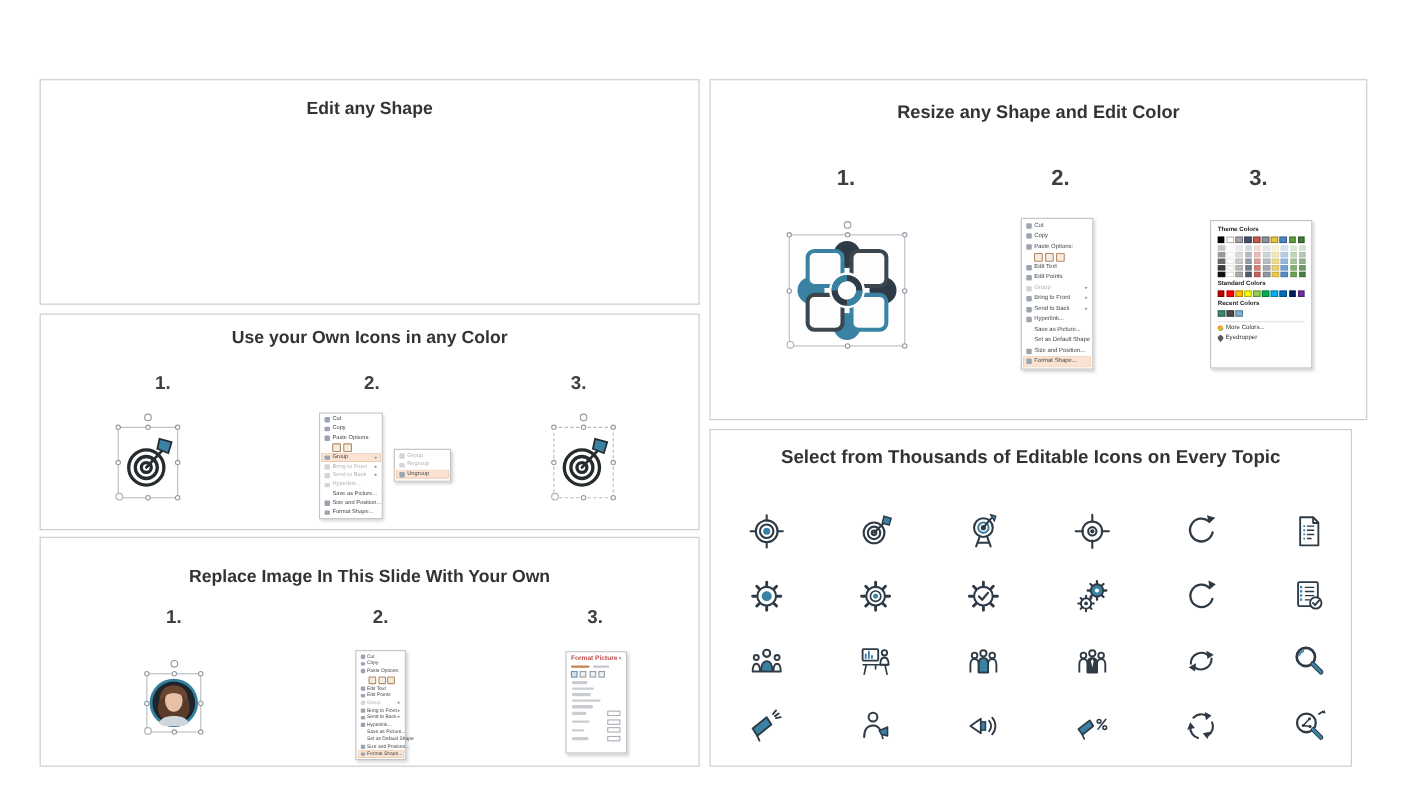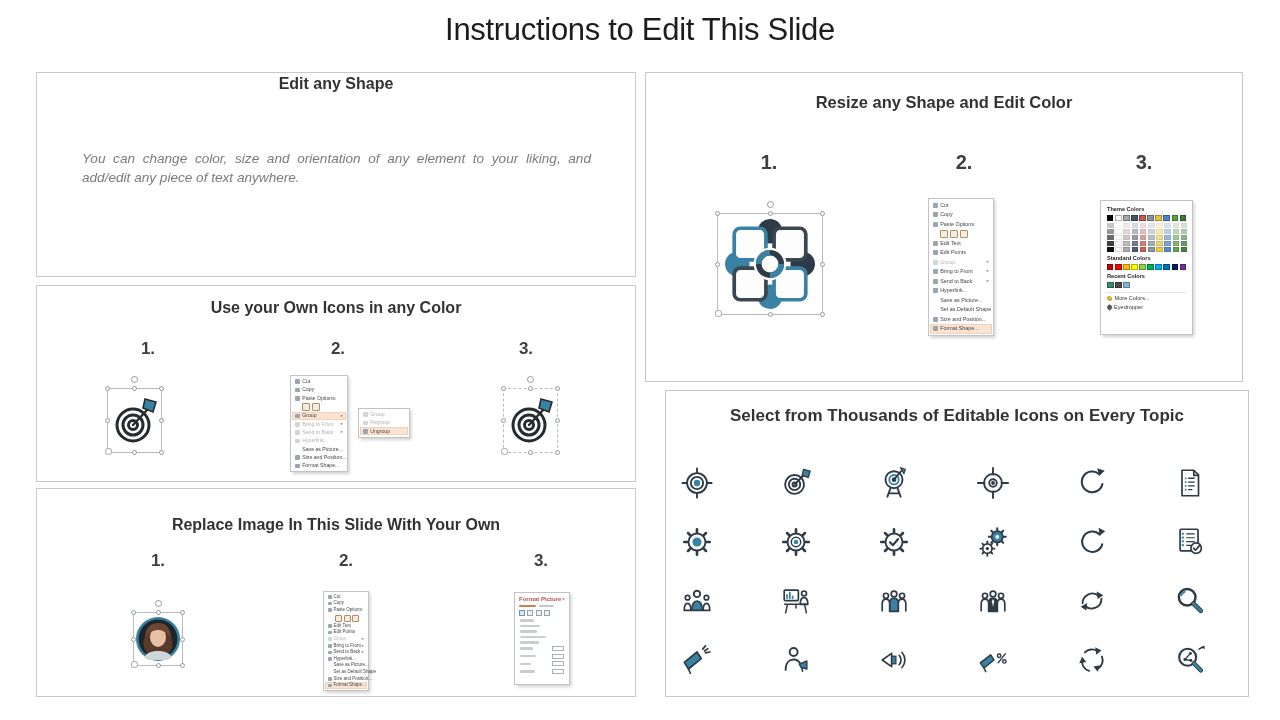--- a/index.html
+++ b/index.html
@@ -71,26 +71,24 @@
   
   .igrid{position:absolute;display:grid;grid-template-rows:repeat(4,58.8px);grid-template-columns:repeat(6,98.6px)}
   .cell{display:flex;align-items:center;justify-content:center}
   .photo-ring{border-radius:50%}
 </style>
 </head>
 <body>
 
 <div class="slide">
 
-  <div class="slide-title">Instructions to Edit This Slide</div>
 
   <div class="panel" style="left:36px;top:72px;width:600px;height:205px">
-    <div class="p-title" style="top:2px;font-size:16px">Edit any Shape</div>
+    <div class="p-title" style="top:18px;font-size:16px">Edit any Shape</div>
     <div class="paras">
-      <p>You can change color, size and orientation of any element to your liking, and add/edit any piece of text anywhere.</p>
     </div>
   </div>
 
   <div class="panel" style="left:36px;top:285px;width:600px;height:197px">
     <div class="p-title" style="top:13px;font-size:16px">Use your Own Icons in any Color</div>
     <span class="stepnum" style="left:111px;top:53px;font-size:17px">1.</span>
     <span class="stepnum" style="left:301px;top:53px;font-size:17px">2.</span>
     <span class="stepnum" style="left:489px;top:53px;font-size:17px">3.</span>
   </div>
 
@@ -638,21 +636,21 @@
     <div class="pk-item">
       <span class="mc-ic"></span>
       <span>More Colors...</span>
     </div>
     <div class="pk-item">
       <span class="ed-ic"></span>
       <span>Eyedropper</span>
     </div>
   </div>
 
-  <div class="panel" style="left:665px;top:390px;width:584px;height:307px">
+  <div class="panel" style="left:645px;top:390px;width:584px;height:307px">
     <div class="p-title" style="top:15px;font-size:17px">Select from Thousands of Editable Icons on Every Topic</div>
   </div>
 
   <div class="igrid" style="left:648px;top:454px">
 
     <div class="cell">
       <svg width="34" height="34" viewBox="0 0 36 36">
           <g fill="none" stroke="#2e3b46" stroke-width="2" stroke-linecap="round">
         <circle cx="18" cy="18" r="10.5"></circle>
             <circle cx="18" cy="18" r="6.5"></circle>

